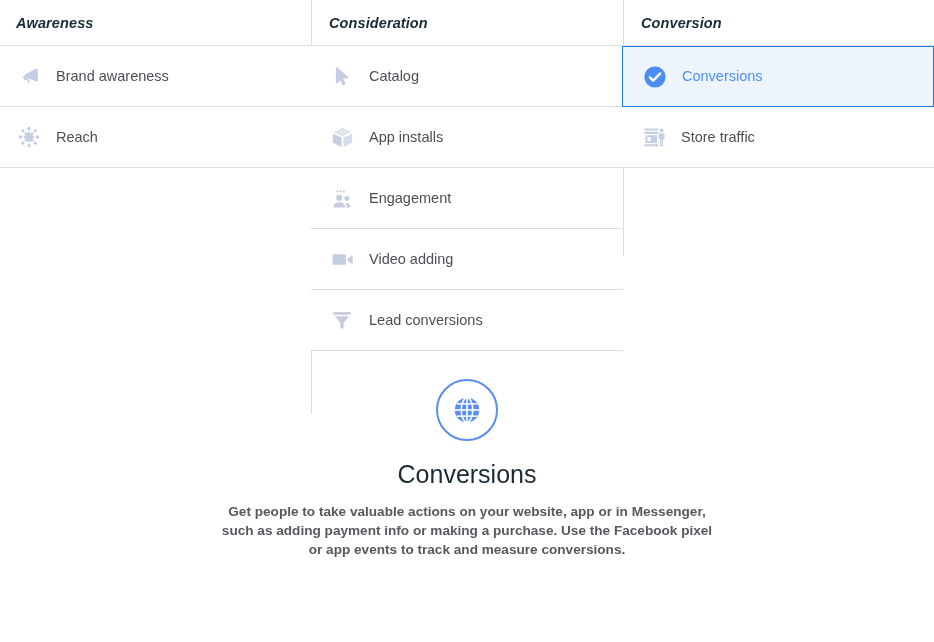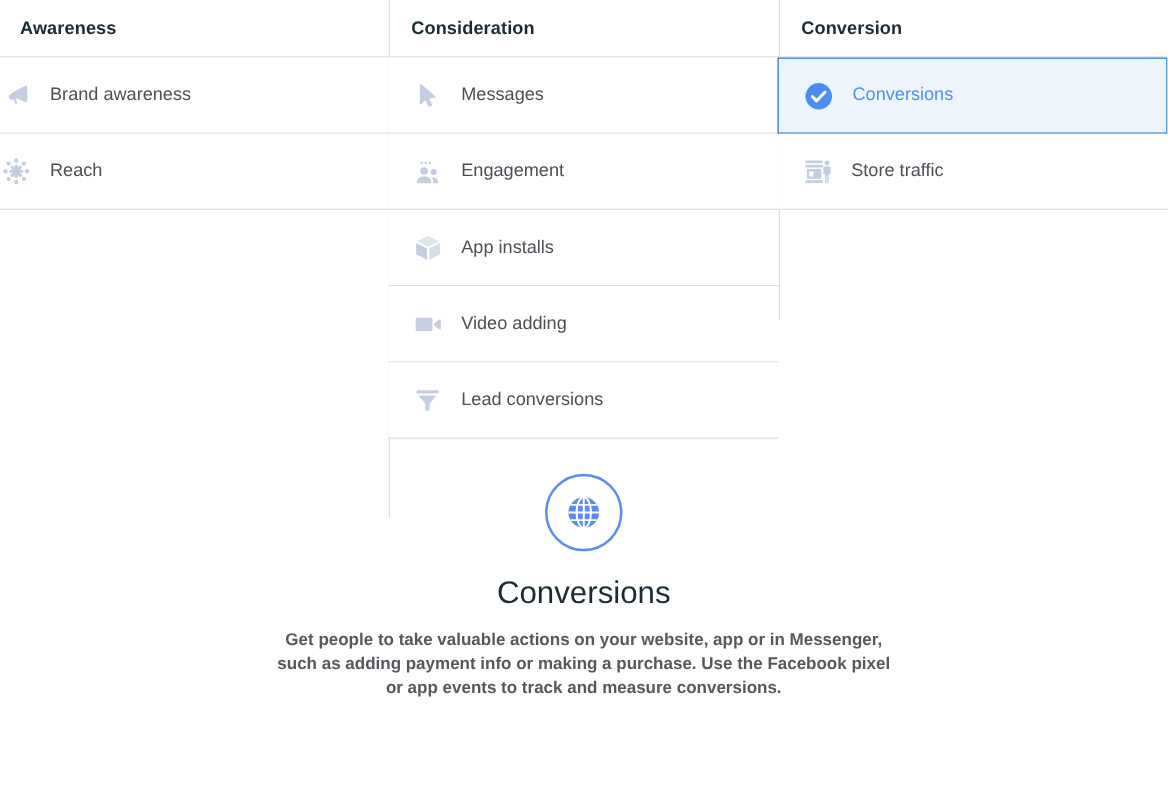--- a/index.html
+++ b/index.html
@@ -50,35 +50,37 @@
     height: 46px;
     display: flex;
     align-items: center;
     padding: 0 0 0 16px;
     box-sizing: border-box;
     font-size: 14.5px;
     font-weight: bold;
     color: #1c2b33;
     letter-spacing: 0.1px;
     border-bottom: 1px solid #dadde1;
+    font-style: italic;
   }
   .col-consideration .column-header,
   .col-conversion .column-header { padding-left: 18px; }
 
   .objective-list {
     list-style: none;
     margin: 0;
     padding: 0;
   }
 
   .objective-item {
     position: relative;
     height: 61px;
     display: flex;
     align-items: center;
+    padding-left: 16px;
     box-sizing: border-box;
     border-bottom: 1px solid #dadde1;
     cursor: pointer;
     background: #ffffff;
   }
   .col-consideration .objective-item,
   .col-conversion .objective-item { padding-left: 18px; }
 
   .objective-item .item-icon {
     width: 26px;
@@ -194,47 +196,47 @@
   <div class="objective-column col-consideration">
     <div class="column-header">Consideration</div>
     <ul class="objective-list">
 
       <li class="objective-item">
         <span class="item-icon">
           <svg width="22" height="22" viewBox="0 0 24 24" fill="currentColor">
             <path d="M6.5 2.4c-.5-.3-1.2.1-1.2.7v16.3c0 .7.8 1.1 1.3.6l3.6-3.5 2.4 5.2c.2.5.8.7 1.3.5l1.6-.8c.5-.2.7-.8.4-1.3l-2.4-5.1 4.9-.5c.7-.1 1-1 .4-1.4L6.5 2.4z"></path>
           </svg>
         </span>
-        <span class="item-label">Messages</span>
+        <span class="item-label">Catalog</span>
+      </li>
+
+      <li class="objective-item">
+        <span class="item-icon">
+          <svg width="23" height="23" viewBox="0 0 24 24" fill="currentColor">
+            <path d="M12 1.8 2.6 6.3 12 10.8l9.4-4.5L12 1.8z" opacity="0.55"></path>
+            <path d="M2 7.8v9.4l9 4.6v-9.5L2 7.8z"></path>
+            <path d="M22 7.8v9.4l-9 4.6v-9.5l9-4.5z" opacity="0.7"></path>
+          </svg>
+        </span>
+        <span class="item-label">App installs</span>
       </li>
 
       <li class="objective-item">
         <span class="item-icon">
           <svg width="23" height="23" viewBox="0 0 24 24" fill="currentColor">
             <circle cx="8.6" cy="11.3" r="3.2"></circle>
             <path d="M2.6 20.4c0-3 2.7-4.6 6-4.6s6 1.6 6 4.6c0 .6-.4 1-1 1H3.6c-.6 0-1-.4-1-1z"></path>
             <circle cx="16.6" cy="12.1" r="2.6"></circle>
             <path d="M15 16.4c3 0 5.4 1.4 5.4 4 0 .6-.4 1-1 1h-3.6c.2-.4.3-.8.3-1.3 0-1.5-.5-2.7-1.4-3.6l.3-.1z"></path>
             <circle cx="6.6" cy="4.6" r="1.1"></circle>
             <circle cx="10" cy="4.6" r="1.1"></circle>
             <circle cx="13.4" cy="4.6" r="1.1"></circle>
           </svg>
         </span>
         <span class="item-label">Engagement</span>
-      </li>
-
-      <li class="objective-item">
-        <span class="item-icon">
-          <svg width="23" height="23" viewBox="0 0 24 24" fill="currentColor">
-            <path d="M12 1.8 2.6 6.3 12 10.8l9.4-4.5L12 1.8z" opacity="0.55"></path>
-            <path d="M2 7.8v9.4l9 4.6v-9.5L2 7.8z"></path>
-            <path d="M22 7.8v9.4l-9 4.6v-9.5l9-4.5z" opacity="0.7"></path>
-          </svg>
-        </span>
-        <span class="item-label">App installs</span>
       </li>
 
       <li class="objective-item">
         <span class="item-icon">
           <svg width="23" height="23" viewBox="0 0 24 24" fill="currentColor">
             <rect x="1.6" y="6.4" width="14" height="11.2" rx="1.4"></rect>
             <path d="M17 11.2l4.4-3.2c.5-.4 1.2 0 1.2.6v7c0 .6-.7 1-1.2.6L17 13V11.2z"></path>
           </svg>
         </span>
         <span class="item-label">Video adding</span>

